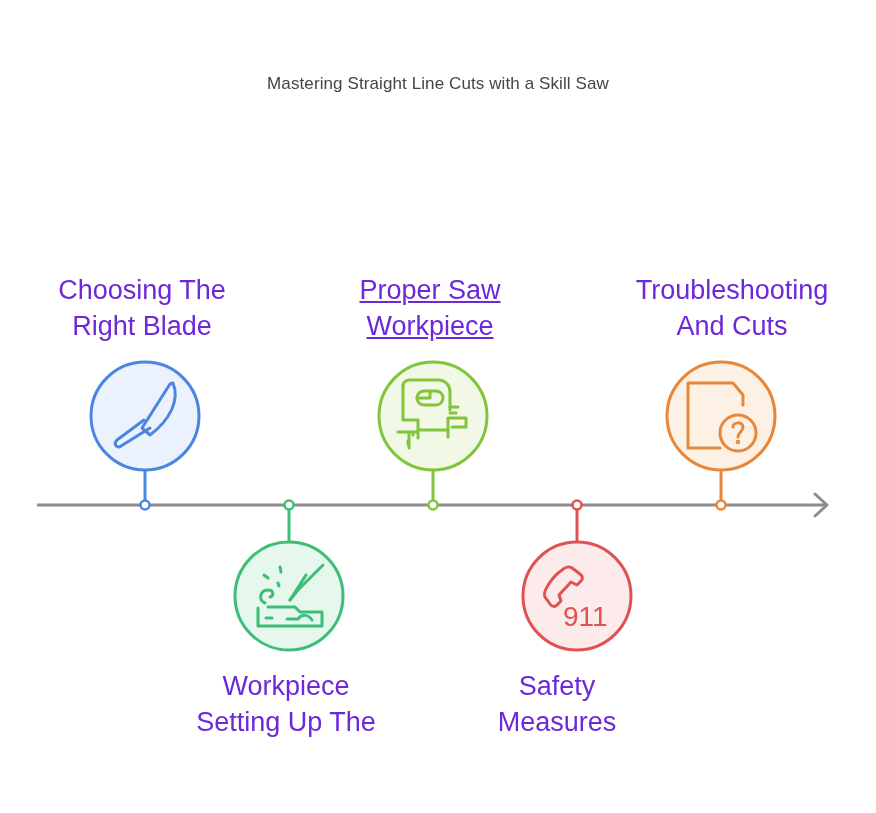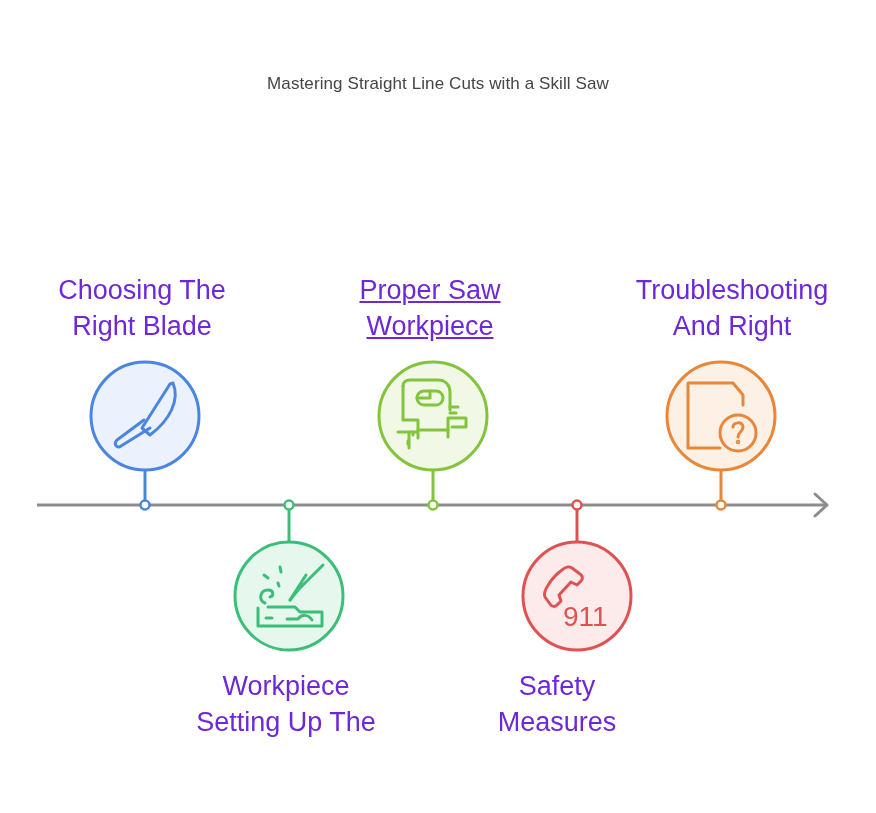--- a/index.html
+++ b/index.html
@@ -99,14 +99,14 @@
   <div>Workpiece</div>
 </div>
 
 <div class="label" style="left:437px; top:668px;">
   <div>Safety</div>
   <div>Measures</div>
 </div>
 
 <div class="label" style="left:612px; top:272px;">
   <div>Troubleshooting</div>
-  <div>And Right</div>
+  <div>And Cuts</div>
 </div>
 
 </body></html>

